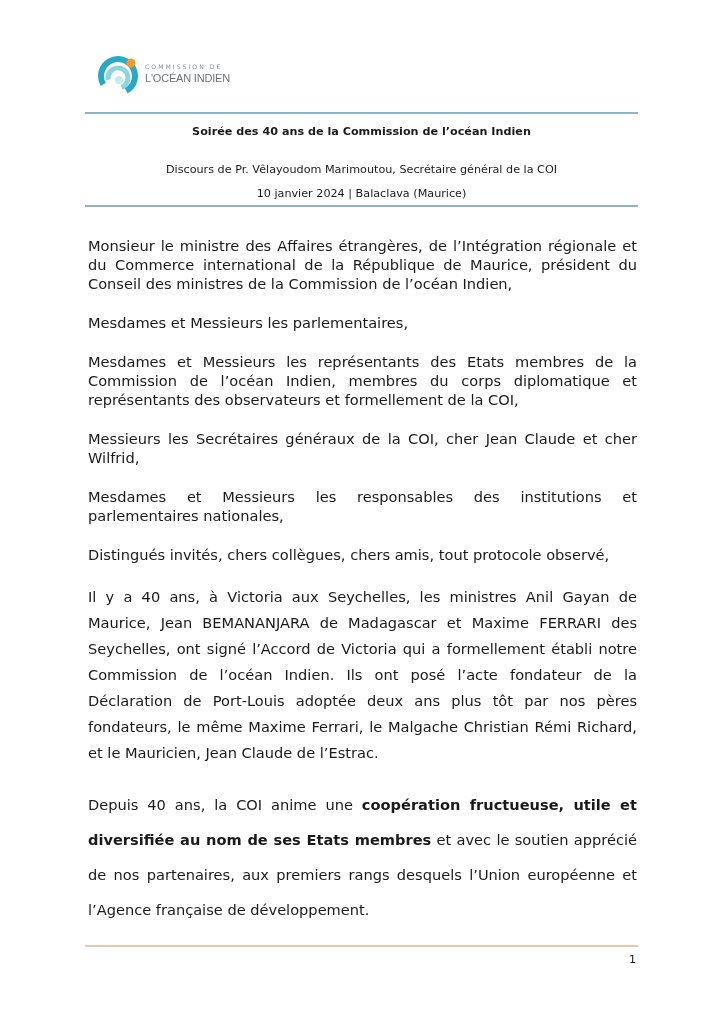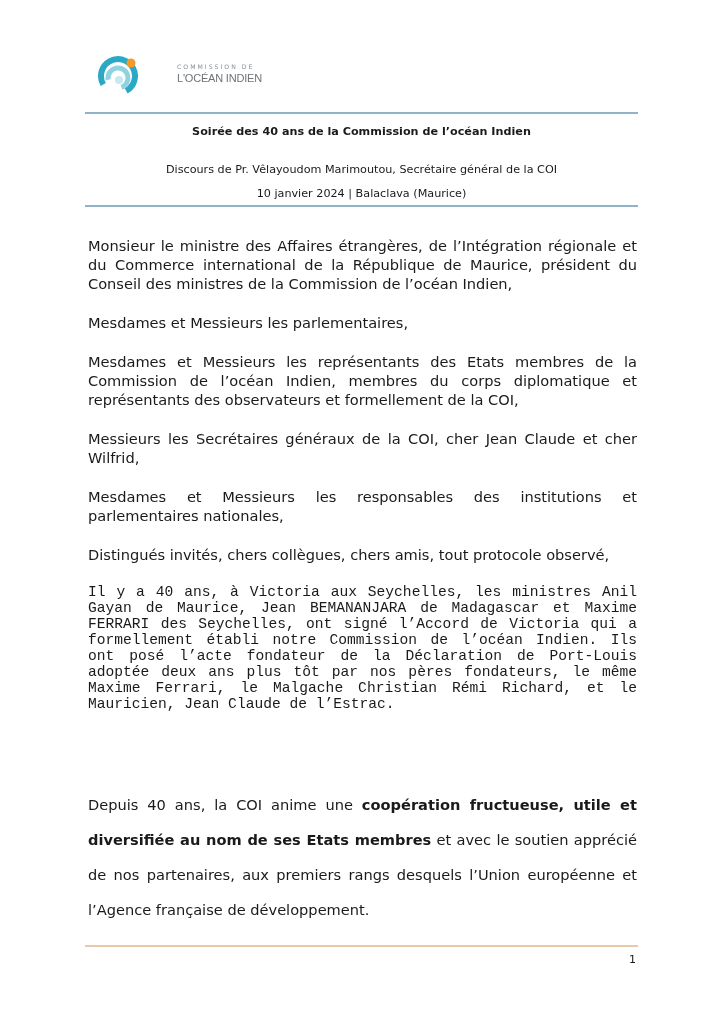--- a/index.html
+++ b/index.html
@@ -1,36 +1,36 @@
 <!DOCTYPE html>
 <html><head>
   <meta charset="utf-8">
   <style>
     html, body { margin: 0; padding: 0; background: #ffffff; }
     body { width: 724px; height: 1024px; position: relative; overflow: hidden;
       font-family: "DejaVu Sans", "Liberation Sans", sans-serif; color: #1a1a1a; }
-    .logo { position: absolute; left: 97px; top: 52px; display: flex; align-items: center; gap: 32px; }
+    .logo { position: absolute; left: 97px; top: 52px; display: flex; align-items: center; }
     .logo svg { width: 44px; height: 44px; }
     .logo-text { margin-left: 4px; display: flex; flex-direction: column; line-height: 1; }
     .logo-top { font-size: 6.2px; letter-spacing: 2px; color: #8a8f95; font-family: "DejaVu Sans", sans-serif; }
     .logo-bottom { font-size: 11px; color: #6e7378; margin-top: 2px; font-family: "Liberation Sans", sans-serif; letter-spacing: -0.2px; }
     .rule-top { position: absolute; left: 85px; top: 112px; width: 553px; height: 2px; background: #8fb3c8; }
     .rule-mid { position: absolute; left: 85px; top: 205px; width: 553px; height: 2px; background: #8fb3c8; }
     .rule-foot { position: absolute; left: 85px; top: 945px; width: 553px; height: 2px; background: #e9c9a8; }
     .header-block { position: absolute; left: 85px; width: 553px; text-align: center; font-size: 11.2px; }
     .h-title { top: 125px; font-weight: bold; }
     .h-sub { top: 163px; }
     .h-date { top: 187px; }
     .body { position: absolute; left: 88px; width: 549px; font-size: 14.6px; }
     .p { margin: 0; text-align: justify; line-height: 19px; }
     .p.last-left { text-align-last: left; margin-top: 20px; }
     .salut { top: 216px; }
     .salut .p { margin-bottom: 8px; }
     .narr { top: 564px; }
-    .narr .p { line-height: 16px; margin-bottom: 14px; font-family: Liberation Mono, monospace; }
+    .narr .p { line-height: 26px; margin-bottom: 14px; }
     .narr2 { top: 767px; }
     .narr2 .p { line-height: 35px; }
     b { font-weight: bold; }
     .page-num { position: absolute; left: 629px; top: 953px; font-size: 11px; }
   </style>
 </head>
 <body>
 
 <div class="logo">
   <svg viewBox="0 0 44 44">

